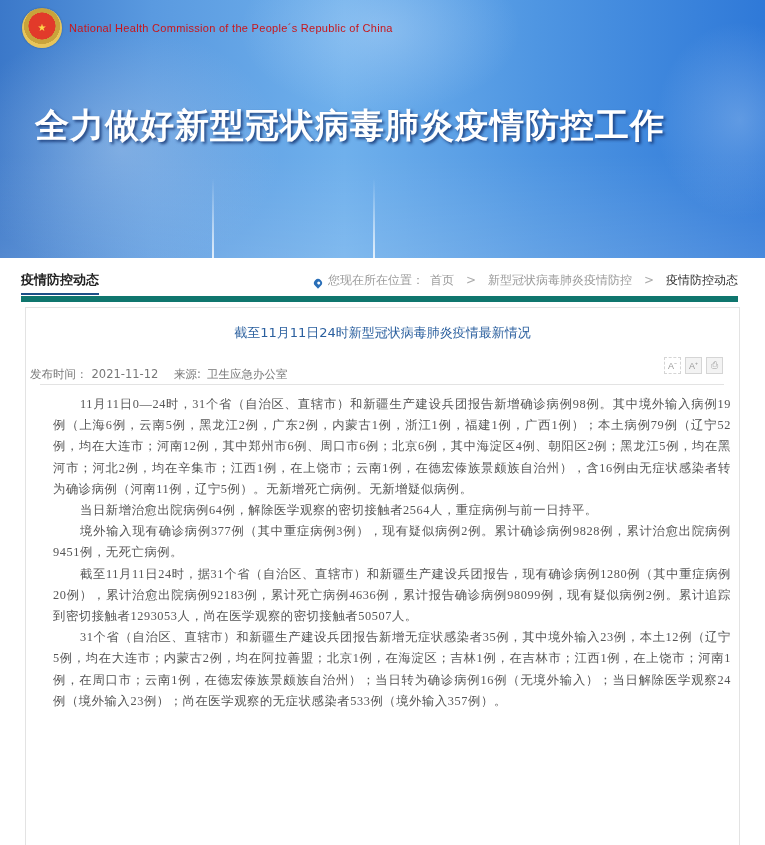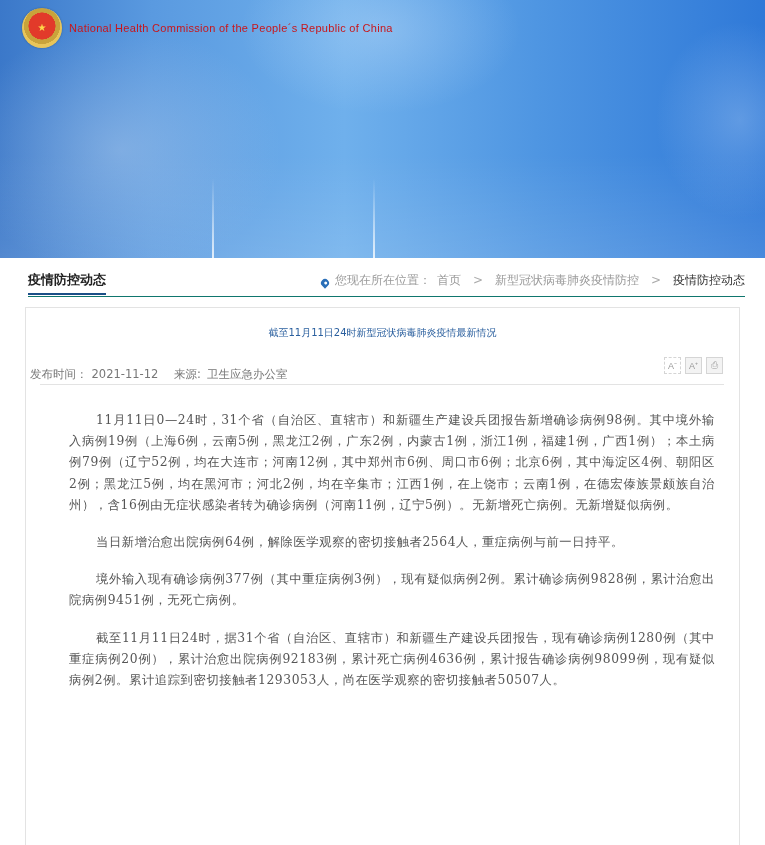--- a/index.html
+++ b/index.html
@@ -43,22 +43,22 @@
     color: #c8161b; font-size: 11px; font-family: "Liberation Sans", sans-serif;
     letter-spacing: 0.3px; line-height: 12px;
   }
   .slogan {
     position: absolute; left: 35px; top: 103px; width: 700px;
     color: #ffffff; font-size: 34px; font-weight: bold; letter-spacing: 1px;
     text-shadow: 2px 2px 3px rgba(20,50,110,0.85);
     font-family: "DejaVu Sans", sans-serif; white-space: nowrap;
   }
   .section-bar {
-    position: absolute; left: 28px; top: 262px; width: 717px; height: 34px;
-    border-bottom: 1px solid #0f766e;
+    position: absolute; left: 21px; top: 262px; width: 717px; height: 34px;
+    border-bottom: 6px solid #0f766e;
   }
   .section-title {
     position: absolute; left: 0; top: 10px; font-size: 13px; font-weight: bold;
     color: #222; padding-bottom: 5px; border-bottom: 2px solid #1c4f87; line-height: 16px;
   }
   .crumbs {
     position: absolute; right: 0; top: 11px; font-size: 12px; color: #9a9a9a;
     display: flex; align-items: flex-end; white-space: nowrap; line-height: 14px;
   }
   .crumbs .pin {
@@ -71,21 +71,21 @@
   }
   .crumbs .sep { margin: 0 12px; color: #aaa; }
   .crumbs .cur { color: #333; }
   .crumbs .link { color: #9a9a9a; font-family: Liberation Serif, serif; }
   .article {
     position: absolute; left: 25px; top: 307px; width: 715px; height: 560px;
     border: 1px solid #e3e3e3; box-sizing: border-box;
   }
   .art-title {
     position: absolute; left: 0; top: 15px; width: 100%; text-align: center;
-    font-size: 10px; color: #2a5f9e; line-height: 20px;
+    font-size: 13px; color: #2a5f9e; line-height: 20px;
   }
   .art-meta {
     position: absolute; left: 0; top: 58px; width: 100%; text-align: left;
     font-size: 11.5px; color: #777; line-height: 16px;
   }
   .art-meta span { margin: 0 4px; }
   .tools { position: absolute; right: 16px; top: 49px; display: flex; gap: 4px; }
   .tool {
     width: 17px; height: 17px; box-sizing: border-box; border: 1px solid #d5d5d5;
     background: #f3f3f3; color: #999; font-size: 9px; display: flex;
@@ -94,35 +94,36 @@
   .tool.dashed { border-style: dashed; background: #fff; }
   .art-divider {
     position: absolute; left: 14px; right: 15px; top: 76px; height: 1px; background: #e3e3e3;
   }
   .art-body {
     position: absolute; left: 27px; top: 86px; width: 678px;
     font-family: "DejaVu Serif", "Liberation Serif", serif;
     font-size: 12.3px; color: #555; line-height: 21.2px; letter-spacing: 0.6px;
     text-align: justify;
   }
-  .art-body p { margin: 16px; text-indent: 2.2em; }
+  .art-body p { margin: 0; text-indent: 2.2em; font-family: Liberation Serif, serif; }
 </style>
 </head>
 <body>
 
 <div class="banner">
   <div class="fog"></div>
   <div class="pulse1"></div>
   <div class="pulse2"></div>
   <div class="logo-row">
     <div class="emblem">★</div>
     <div class="logo-text">
       <div class="logo-en">National Health Commission of the People´s Republic of China</div>
     </div>
   </div>
+  <div class="slogan">全力做好新型冠状病毒肺炎疫情防控工作</div>
 </div>
 
 <div class="section-bar">
   <div class="section-title">疫情防控动态</div>
   <div class="crumbs">
     <span class="pin"></span>
     <span>您现在所在位置：</span>
     <span class="link" style="margin-left:6px">首页</span>
     <span class="sep">&gt;</span>
     <span class="link">新型冠状病毒肺炎疫情防控</span>
@@ -141,14 +142,15 @@
     <div class="tool dashed">A⁻</div>
     <div class="tool">A⁺</div>
     <div class="tool">⎙</div>
   </div>
   <div class="art-divider"></div>
   <div class="art-body">
     <p>11月11日0—24时，31个省（自治区、直辖市）和新疆生产建设兵团报告新增确诊病例98例。其中境外输入病例19例（上海6例，云南5例，黑龙江2例，广东2例，内蒙古1例，浙江1例，福建1例，广西1例）；本土病例79例（辽宁52例，均在大连市；河南12例，其中郑州市6例、周口市6例；北京6例，其中海淀区4例、朝阳区2例；黑龙江5例，均在黑河市；河北2例，均在辛集市；江西1例，在上饶市；云南1例，在德宏傣族景颇族自治州），含16例由无症状感染者转为确诊病例（河南11例，辽宁5例）。无新增死亡病例。无新增疑似病例。</p>
     <p>当日新增治愈出院病例64例，解除医学观察的密切接触者2564人，重症病例与前一日持平。</p>
     <p>境外输入现有确诊病例377例（其中重症病例3例），现有疑似病例2例。累计确诊病例9828例，累计治愈出院病例9451例，无死亡病例。</p>
     <p>截至11月11日24时，据31个省（自治区、直辖市）和新疆生产建设兵团报告，现有确诊病例1280例（其中重症病例20例），累计治愈出院病例92183例，累计死亡病例4636例，累计报告确诊病例98099例，现有疑似病例2例。累计追踪到密切接触者1293053人，尚在医学观察的密切接触者50507人。</p>
+    <p>31个省（自治区、直辖市）和新疆生产建设兵团报告新增无症状感染者35例，其中境外输入23例，本土12例（辽宁5例，均在大连市；内蒙古2例，均在阿拉善盟；北京1例，在海淀区；吉林1例，在吉林市；江西1例，在上饶市；河南1例，在周口市；云南1例，在德宏傣族景颇族自治州）；当日转为确诊病例16例（无境外输入）；当日解除医学观察24例（境外输入23例）；尚在医学观察的无症状感染者533例（境外输入357例）。</p>
   </div>
 </div>
 
 </body></html>

